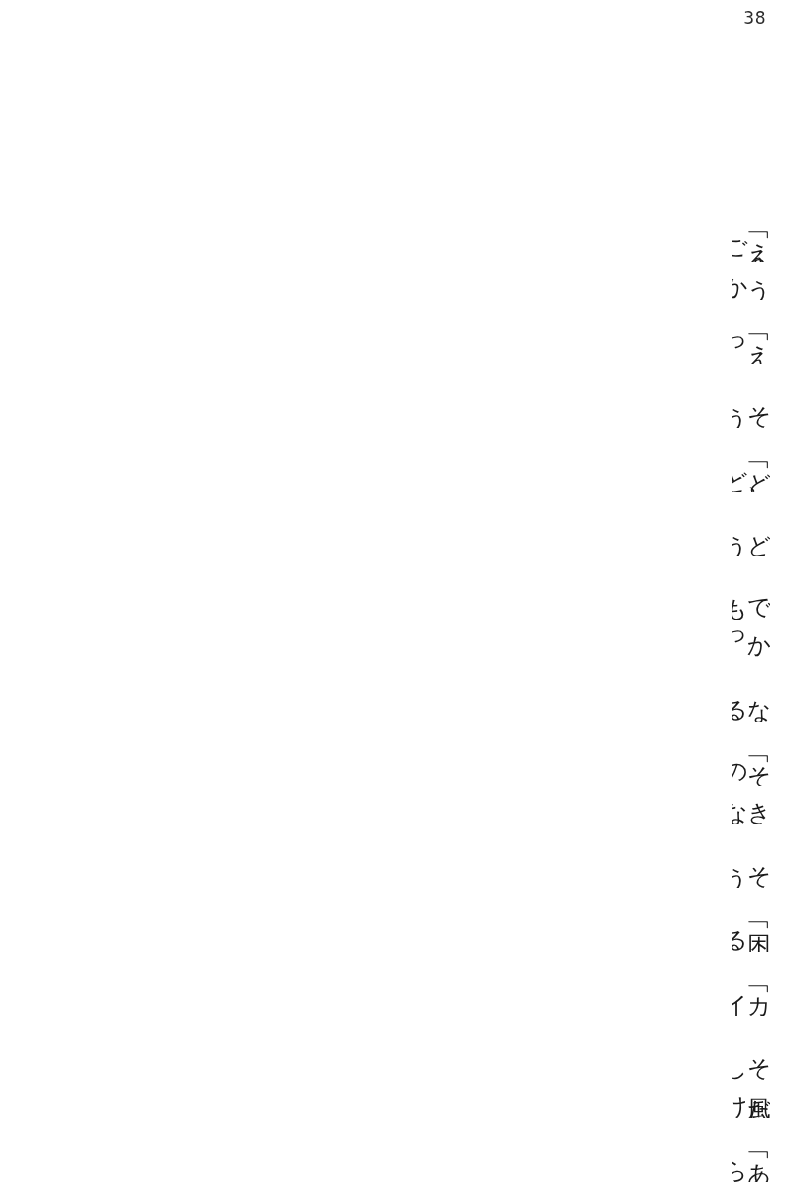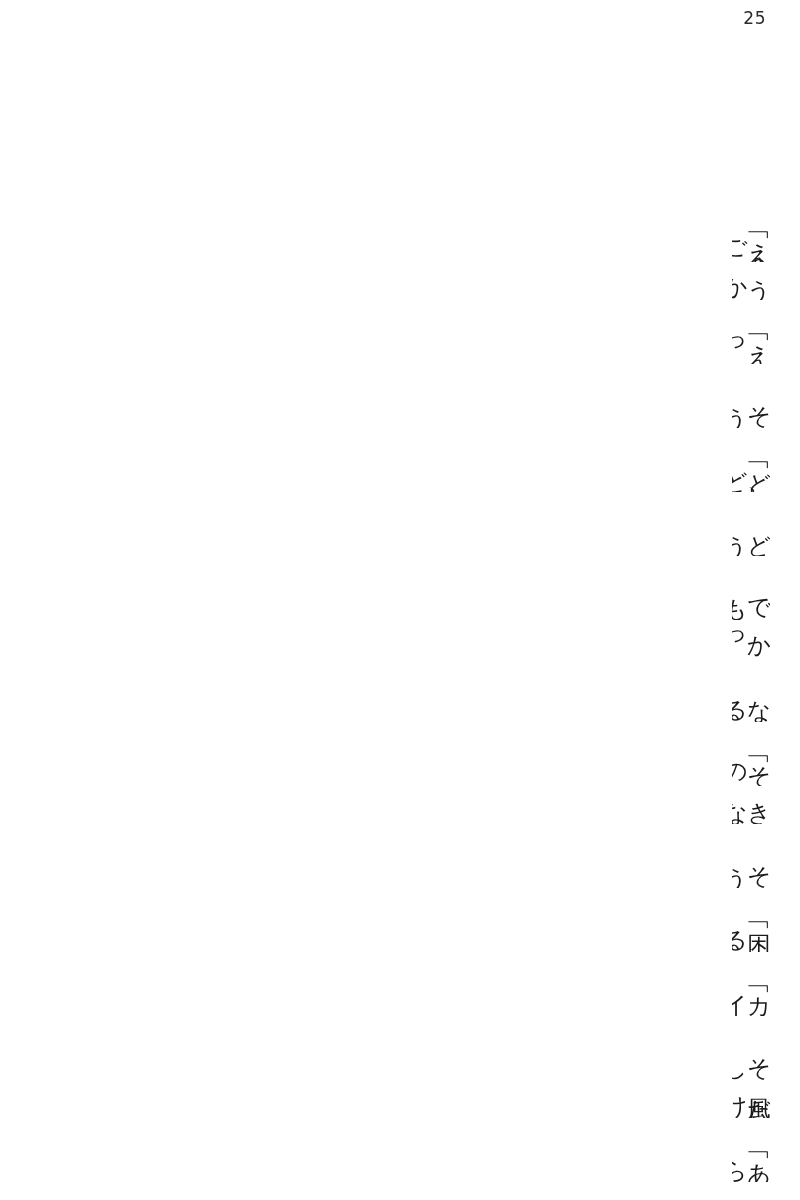--- a/index.html
+++ b/index.html
@@ -55,21 +55,21 @@
   }
   .column.indent {
     padding-top: 26px;
   }
 </style>
 </head>
 <body>
 
 <div class="page">
 
-  <div class="page-number">25</div>
+  <div class="page-number">38</div>
 
   <div class="text-body">
     <div class="column indent">「あらあらあら……。　筆跡も奇麗だし、文法や綴りも大丈夫ねぇ。　ちょっと言葉遣いが古</div>
     <div class="column">風だけど、むしろ皇子さまにはそのくらいがちょうどいいようにも思うわねぇ」</div>
     <div class="column indent">そしてヒルデさんは、困ったような表情を浮かべた。</div>
     <div class="column indent">「カイさまが、こんなにおできになる方だとは……。　嬉しいですが、少し困りましたね」</div>
     <div class="column indent">「困る、って?」</div>
     <div class="column indent">そう問うと、ヒルデさんは腕を組んで、大裂裟にため息をついた。　腕組みせいで、大</div>
     <div class="column">きな胸が押し上げられて、目のやり場に困ってしまう。</div>
     <div class="column indent">「そのぅ、今日はこれしか用意していなくって……」</div>

